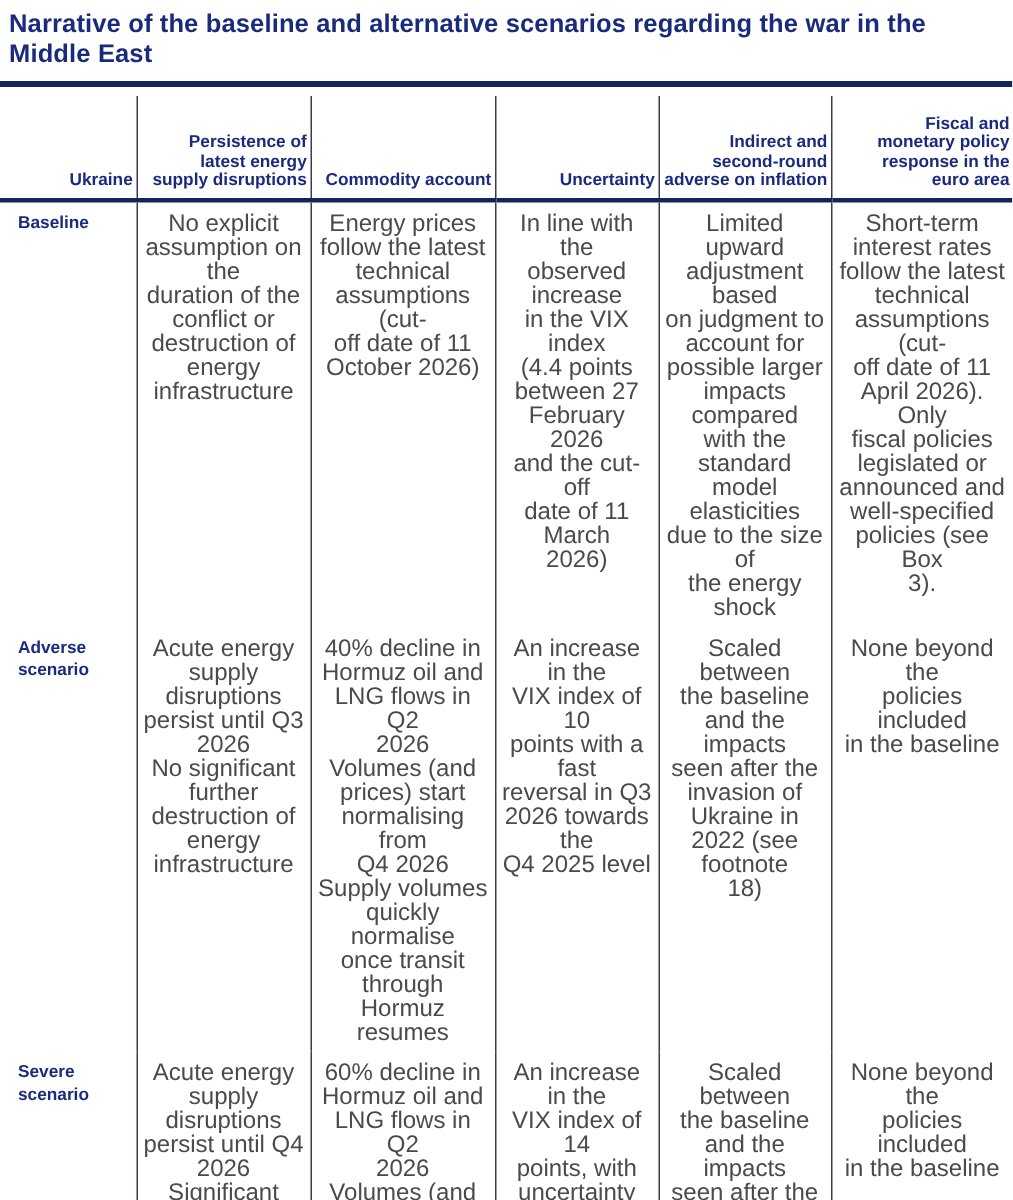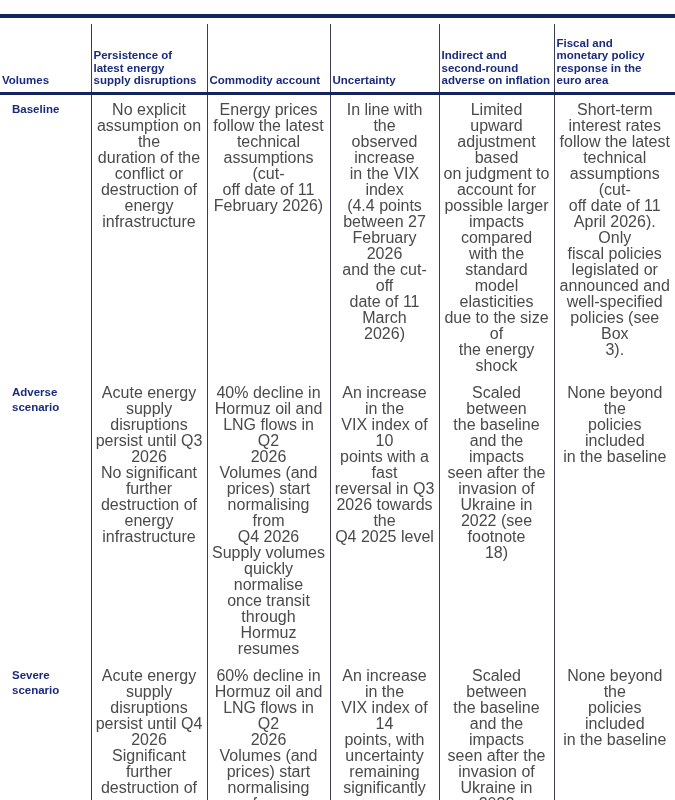--- a/index.html
+++ b/index.html
@@ -46,21 +46,21 @@
   table.scenario-table th + th,
   table.scenario-table td + td {
     border-left: 1px solid #3c3c50;
   }
   th.hdr {
     color: #1a2b7d;
     font-size: 11.5px;
     font-weight: bold;
     line-height: 12.5px;
     vertical-align: bottom;
-    text-align: left;
+    text-align: right;
     white-space: pre-line;
     padding: 4px 2px 5px 2px;
     border-bottom: 3px solid #14245f;
     height: 69px;
   }
   td.cell {
     color: #4a4a4a;
     font-size: 16px;
     line-height: 16px;
     vertical-align: top;
@@ -80,35 +80,37 @@
   }
   tr.row-baseline td { height: 208px; }
   tr.row-adverse  td { height: 205px; }
   tr.row-severe   td { height: 245px; }
 </style>
 </head>
 <body>
 
 <div class="page">
 
+  <div class="title">Narrative of the baseline and alternative scenarios regarding the war in the
+Middle East</div>
 
   <div class="top-rule"></div>
 
   <table class="scenario-table">
     <colgroup>
       <col style="width:91px">
       <col style="width:116px">
       <col style="width:123px">
       <col style="width:109px">
       <col style="width:115px">
       <col style="width:121px">
     </colgroup>
     <thead>
       <tr>
-        <th class="hdr">Volumes</th>
+        <th class="hdr">Ukraine</th>
         <th class="hdr">Persistence of
 latest energy
 supply disruptions</th>
         <th class="hdr">Commodity account</th>
         <th class="hdr">Uncertainty</th>
         <th class="hdr">Indirect and
 second-round
 adverse on inflation</th>
         <th class="hdr">Fiscal and
 monetary policy
@@ -124,21 +126,21 @@
 duration of the
 conflict or
 destruction of
 energy
 infrastructure</td>
         <td class="cell">Energy prices
 follow the latest
 technical
 assumptions (cut-
 off date of 11
-February 2026)</td>
+October 2026)</td>
         <td class="cell">In line with the
 observed increase
 in the VIX index
 (4.4 points
 between 27
 February 2026
 and the cut-off
 date of 11 March
 2026)</td>
         <td class="cell">Limited upward

